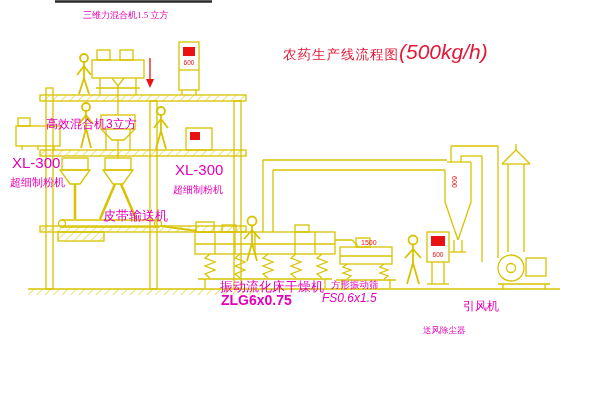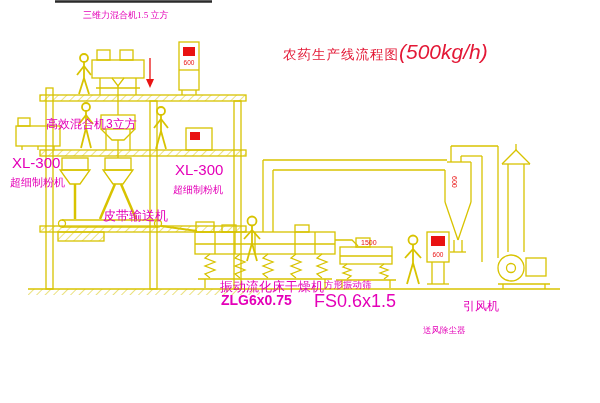--- a/index.html
+++ b/index.html
@@ -248,18 +248,18 @@
 
   <div class="lbl" style="left:83px;top:11px;font-size:9px;font-family:Liberation Serif, serif;">三维力混合机1.5 立方</div>
   <div class="lbl" style="left:46px;top:118px;font-size:12px;">高效混合机3立方</div>
   <div class="lbl" style="left:12px;top:155px;font-size:15px;">XL-300</div>
   <div class="lbl" style="left:10px;top:177px;font-size:11px;">超细制粉机</div>
   <div class="lbl" style="left:175px;top:162px;font-size:15px;">XL-300</div>
   <div class="lbl" style="left:173px;top:185px;font-size:10px;">超细制粉机</div>
   <div class="lbl" style="left:103px;top:209px;font-size:13px;">皮带输送机</div>
   <div class="lbl" style="left:220px;top:280px;font-size:13px;">振动流化床干燥机</div>
   <div class="lbl" style="left:221px;top:293px;font-size:14px;font-weight:bold;">ZLG6x0.75</div>
-  <div class="lbl" style="left:324px;top:280px;font-size:9.5px;">方形振动筛</div>
-  <div class="lbl" style="left:314px;top:292px;font-size:18px;">FS0.6x1.5</div>
+  <div class="lbl" style="left:331px;top:280px;font-size:9.5px;">方形振动筛</div>
+  <div class="lbl" style="left:322px;top:292px;font-size:12px;font-style:italic;">FS0.6x1.5</div>
   <div class="lbl" style="left:423px;top:286px;font-size:8.5px;margin-top:40px;">送风除尘器</div>
   <div class="lbl" style="left:463px;top:300px;font-size:12px;">引风机</div>
 
 </div>
 
 </body></html>

